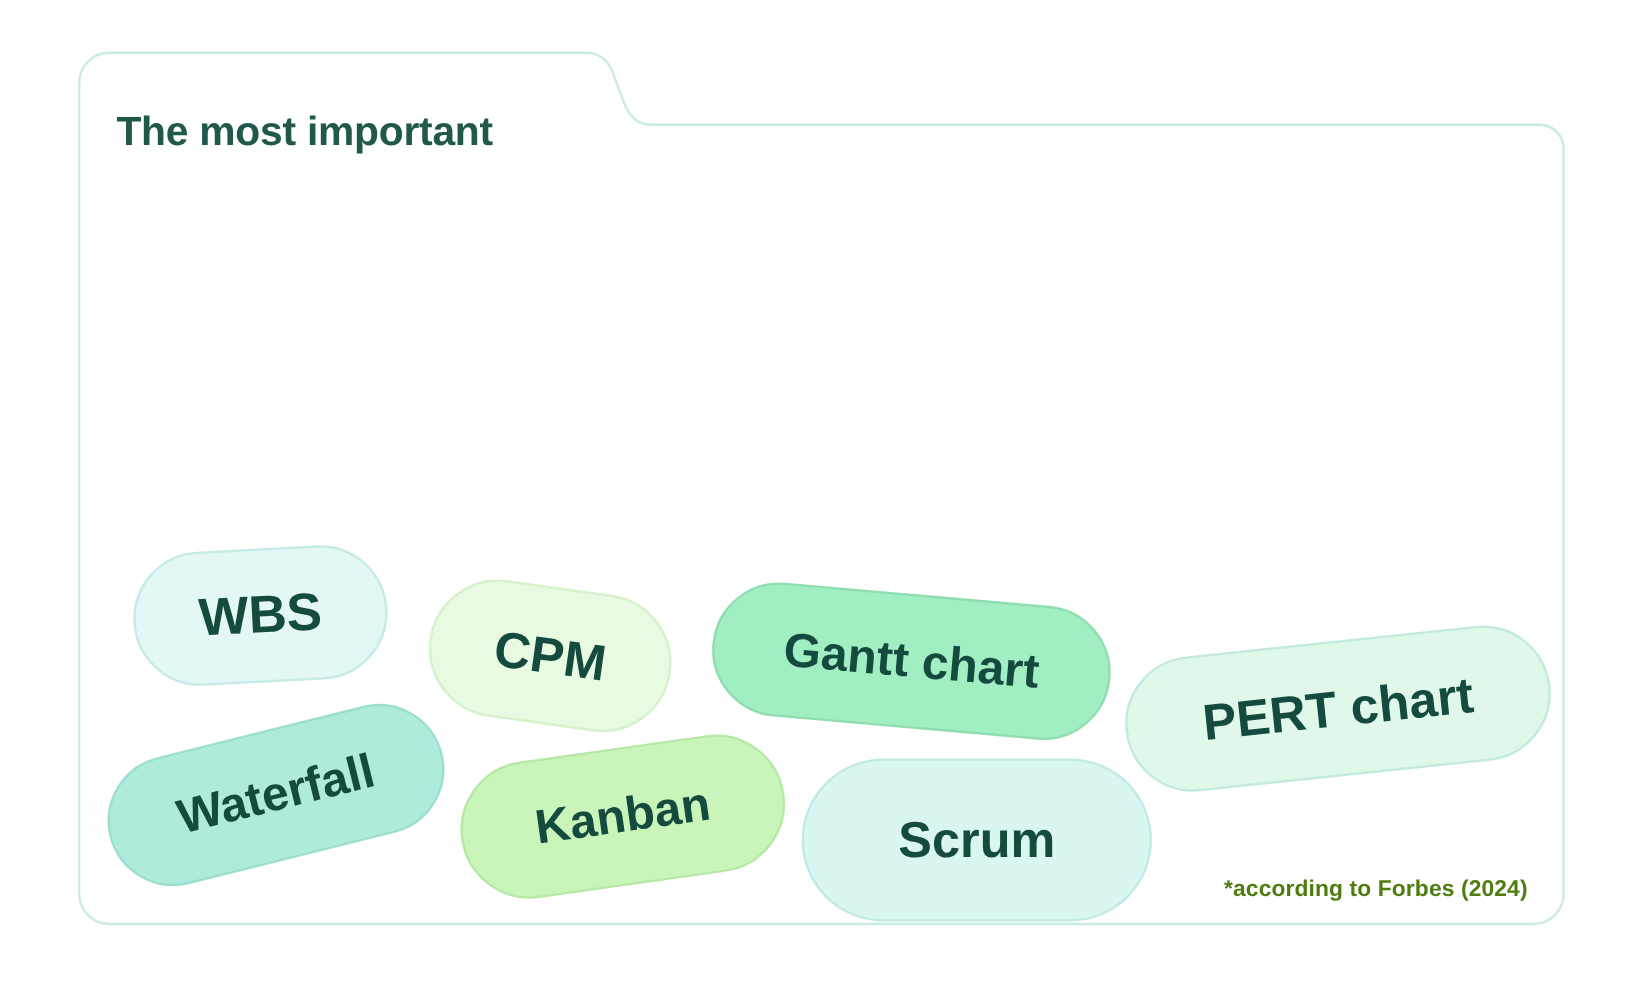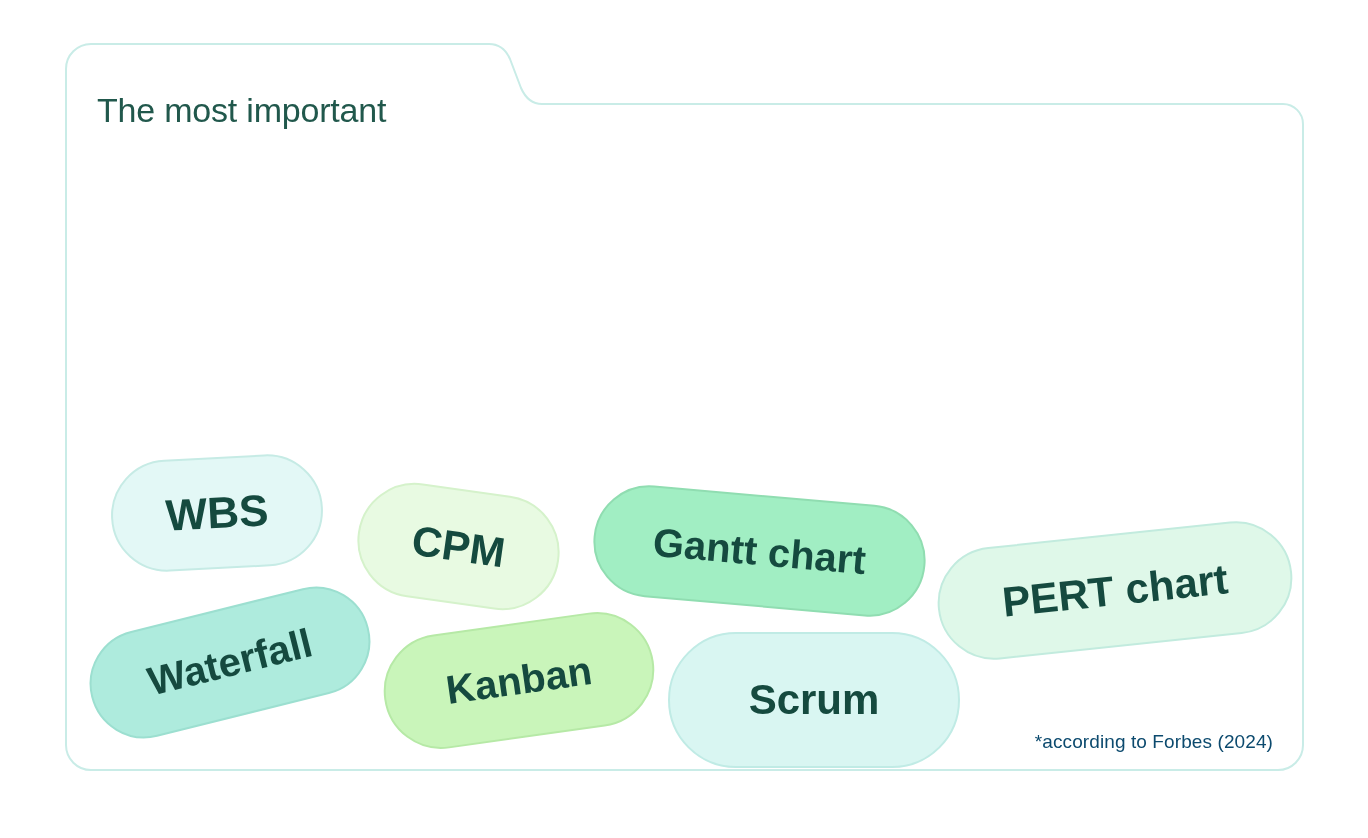--- a/index.html
+++ b/index.html
@@ -20,21 +20,21 @@
     width: 1368px; height: 838px;
     pointer-events: none;
   }
 
   .title {
     position: absolute;
     left: 97px;
     top: 82px;
     color: #21584c;
     font-size: 34px;
-    font-weight: 400;
+    font-weight: 700;
     line-height: 56px;
     letter-spacing: -0.2px;
   }
   .title .line { display: block; white-space: nowrap; }
 
   .pill {
     position: absolute;
     border: 2px solid transparent;
     border-radius: 999px;
     display: flex;
@@ -51,23 +51,23 @@
   .pill-gantt     { left: 593px; top: 495px; width: 333px; height: 112px; transform: rotate(5deg);   font-size: 40px; }
   .pill-pert      { left: 937px; top: 534px; width: 356px; height: 113px; transform: rotate(-6deg);  font-size: 42px; }
   .pill-waterfall { left: 87px;  top: 608px; width: 286px; height: 109px; transform: rotate(-14deg); font-size: 40px; }
   .pill-kanban    { left: 383px; top: 623px; width: 272px; height: 115px; transform: rotate(-8deg);  font-size: 40px; }
   .pill-scrum     { left: 668px; top: 632px; width: 292px; height: 136px; transform: rotate(0deg);   font-size: 42px; }
 
   .footnote {
     position: absolute;
     right: 95px;
     top: 731px;
-    color: #0c4a6e;
+    color: #4d7c0f;
     font-size: 19px;
-    font-weight: 400;
+    font-weight: 700;
     letter-spacing: 0.1px;
   }
 </style>
 </head>
 <body>
 
 <div class="canvas">
 
   <svg class="frame" viewBox="0 0 1368 838" xmlns="http://www.w3.org/2000/svg">
     <path d="M 91 44 H 489 C 499 44 506 50 510 59 L 521 88 C 525 97 532 104 542 104 H 1283 A 20 20 0 0 1 1303 124 V 745 A 25 25 0 0 1 1278 770 H 91 A 25 25 0 0 1 66 745 V 69 A 25 25 0 0 1 91 44 Z" fill="none" stroke-width="2" stroke-linejoin="round" stroke="#c9ece7"></path>

